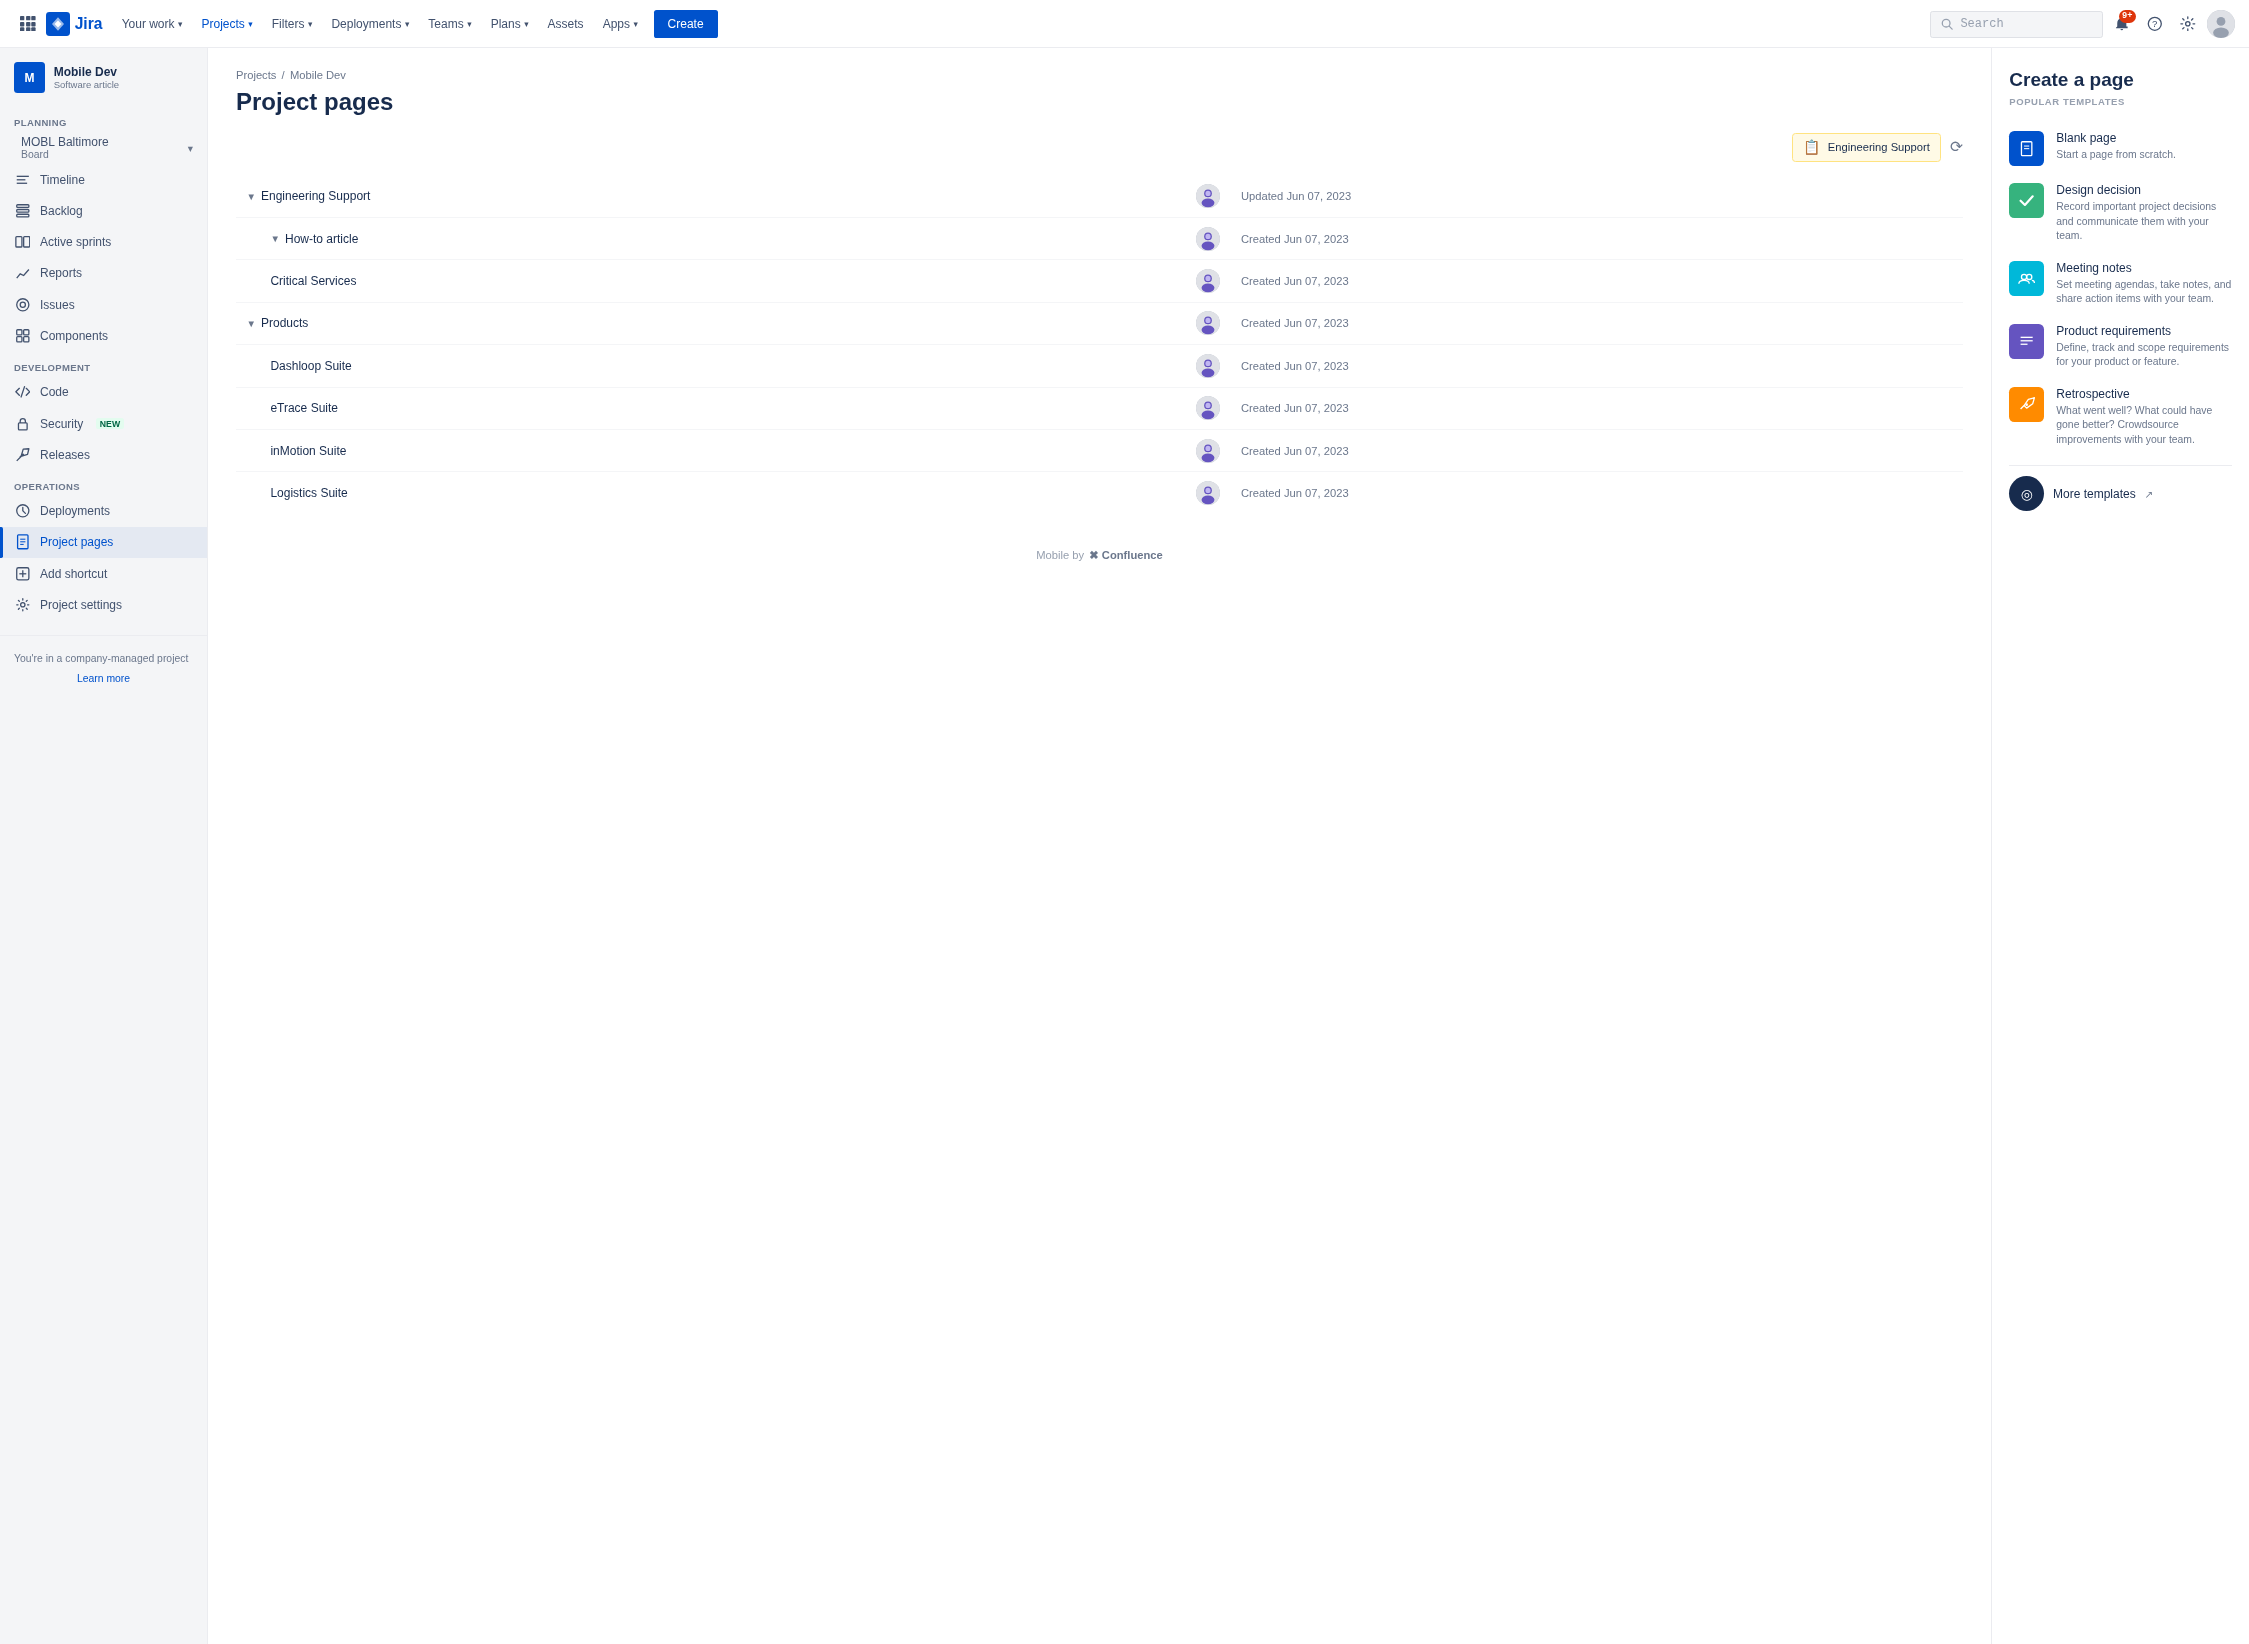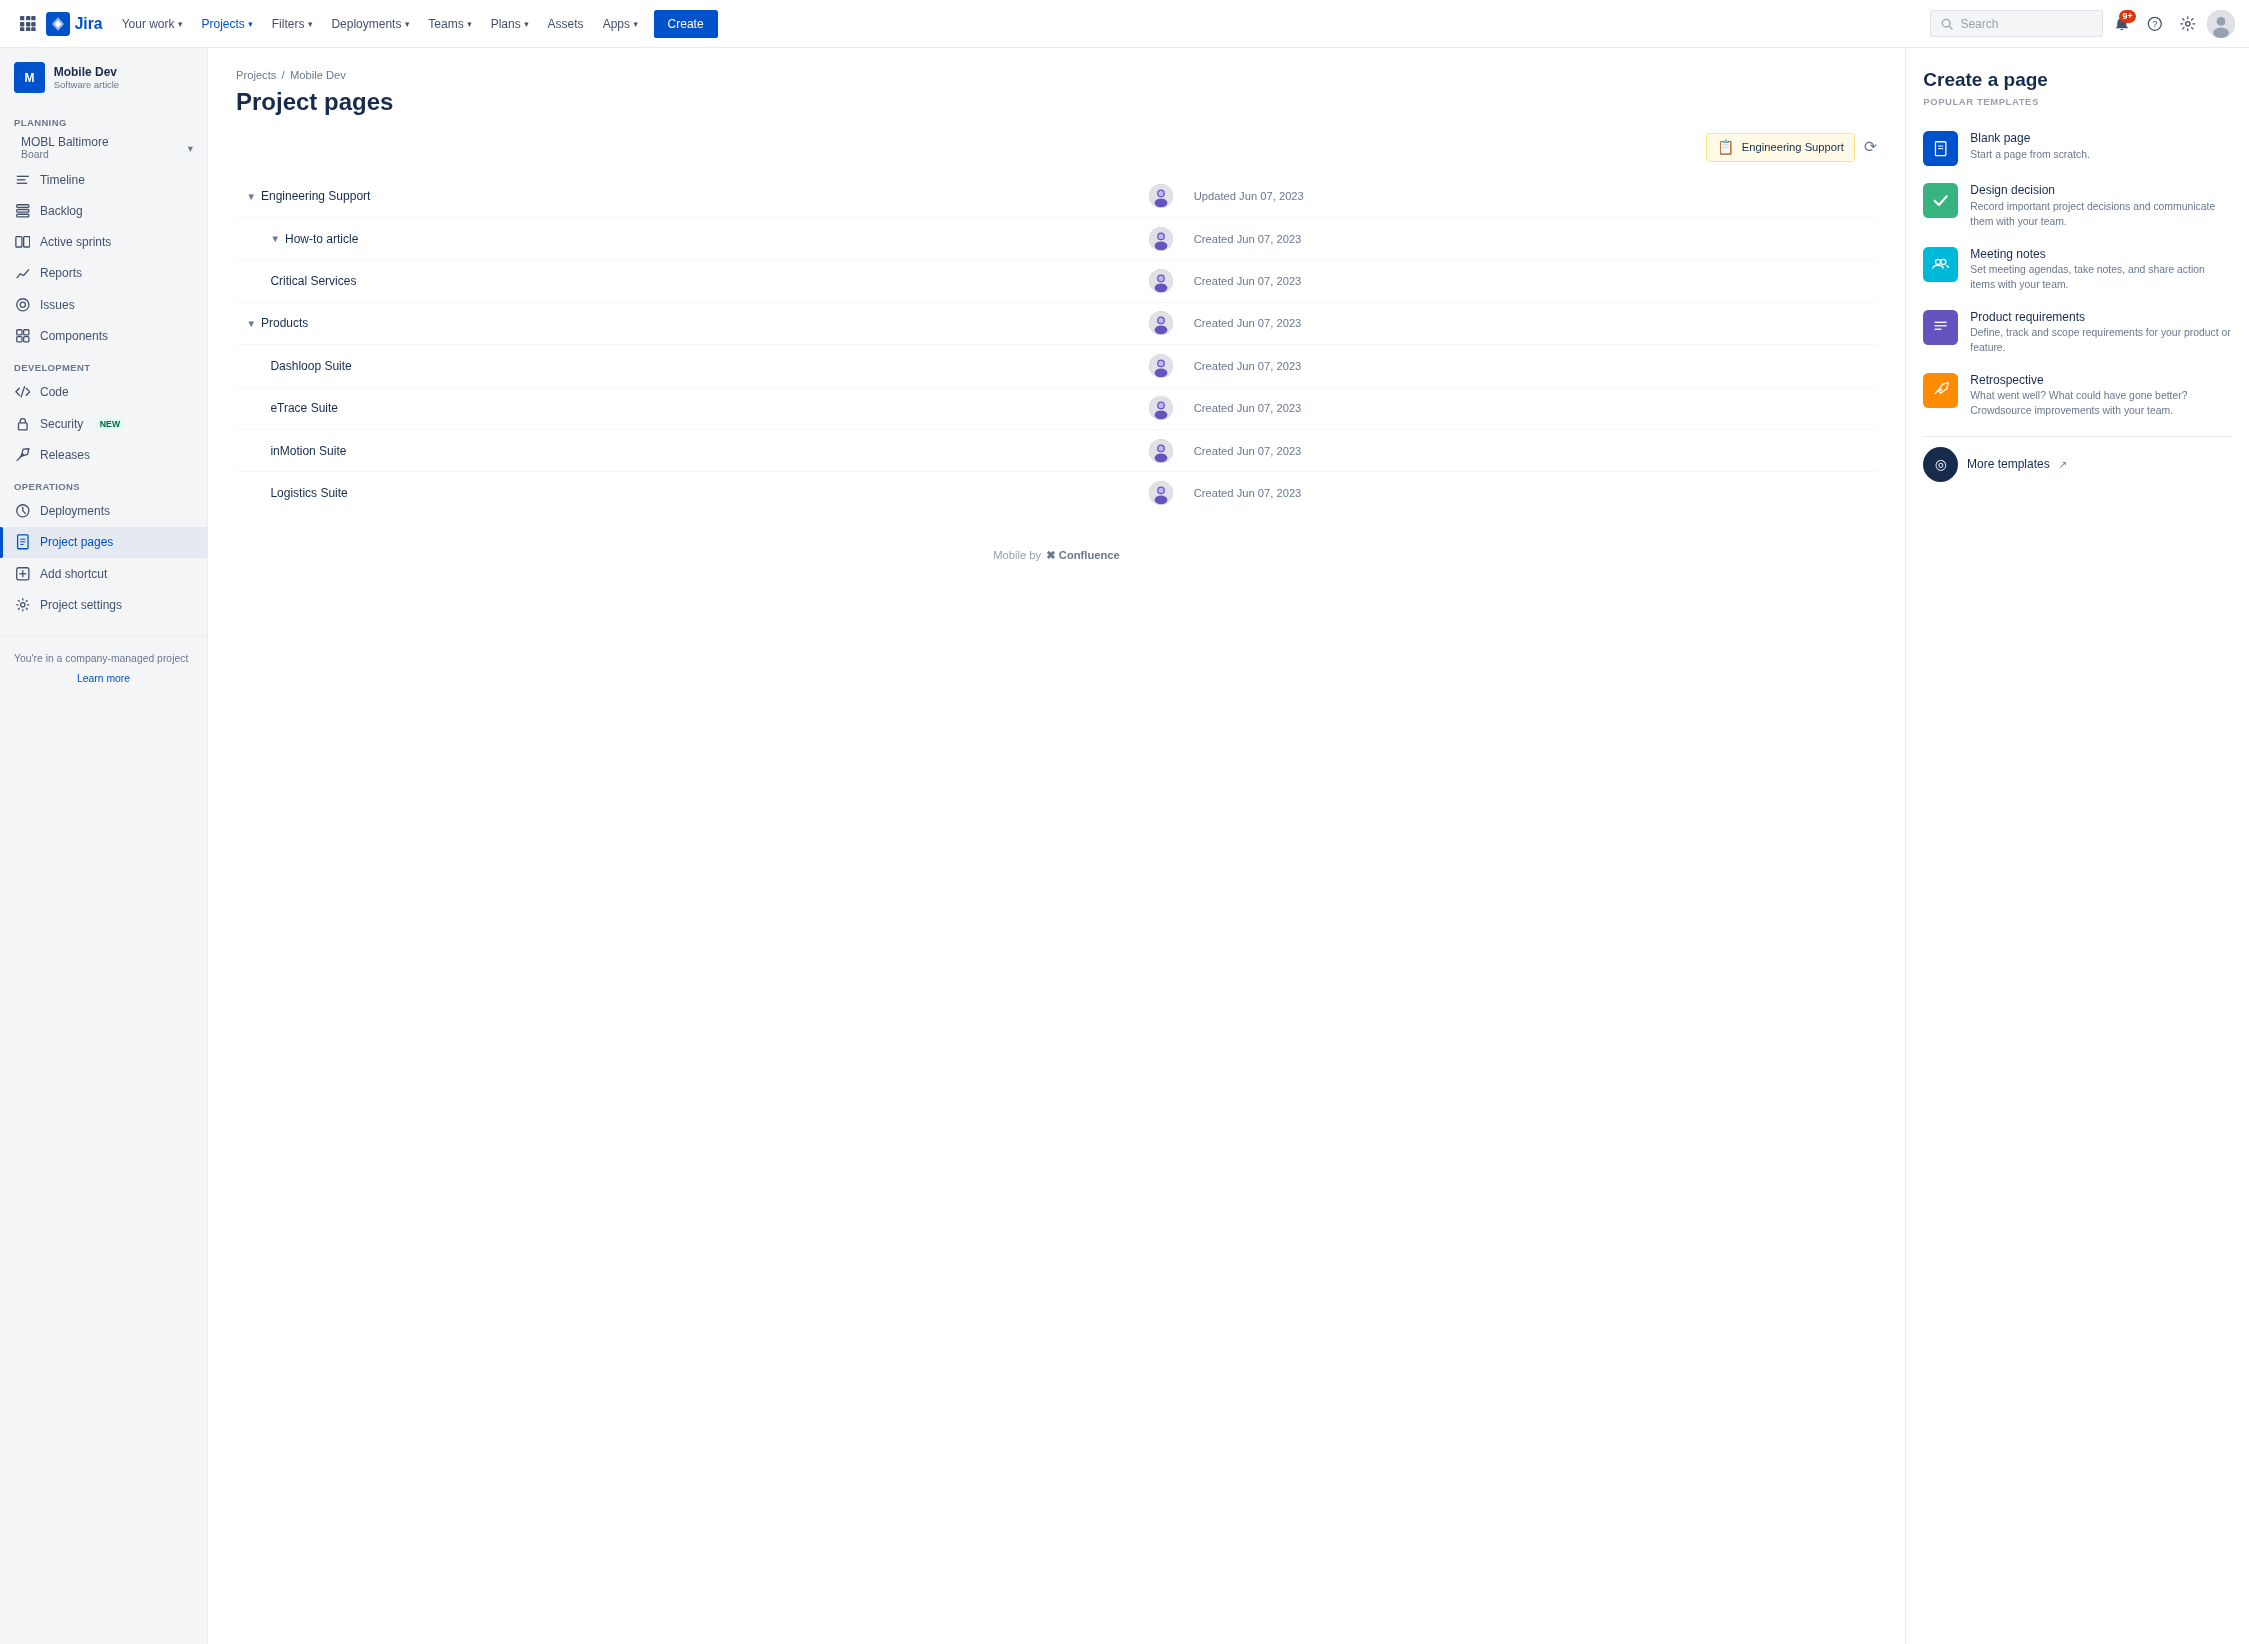--- a/index.html
+++ b/index.html
@@ -19,21 +19,21 @@
     .topnav-menu-item {
       padding: 5.2px 8.7px; border-radius: 2.6px; cursor: pointer;
       font-size: 12px; color: #42526e; display: flex; align-items: center; gap: 3.5px;
     }
     .topnav-menu-item.active { color: #0052cc; }
     .topnav-menu-item .chevron { font-size: 8.7px; }
     .topnav-create {
       background: #0052cc; color: #fff; border: none; padding: 7px 14px;
       border-radius: 2.6px; cursor: pointer; font-size: 12px; font-weight: 500; margin-left: 3.5px;
     }
-    .topnav-right { margin-left: auto; display: flex; align-items: center; gap: 5px; }
+    .topnav-right { margin-left: auto; display: flex; align-items: flex-end; gap: 5px; font-family: Liberation Mono, monospace; }
     .topnav-search {
       display: flex; align-items: center; background: #f4f5f7; border: 0.9px solid #dfe1e6;
       border-radius: 2.6px; padding: 5.2px 10.4px; gap: 7px; width: 173px; cursor: pointer;
     }
     .topnav-search-text { color: #97a0af; font-size: 12px; }
     .topnav-icon-btn {
       width: 28px; height: 28px; border-radius: 50%; display: flex; align-items: center;
       justify-content: center; cursor: pointer; color: #42526e; position: relative;
     }
     .badge {
@@ -122,21 +122,21 @@
       display: flex; align-items: center; justify-content: center; overflow: hidden;
     }
     .page-date { font-size: 11.2px; color: #6b778c; white-space: nowrap; }
     .collapse-icon { display: inline-block; margin-right: 5.2px; color: #6b778c; font-size: 9.5px; }
 
     .powered-by { text-align: center; margin-top: 35px; color: #97a0af; font-size: 11.2px; display: flex; align-items: center; justify-content: center; gap: 5.2px; }
     .confluence-logo-text { color: #6b778c; }
 
     
     .right-panel {
-      width: 344px; flex-shrink: 0; border-left: 0.9px solid #ebecf0;
+      width: 258px; flex-shrink: 0; border-left: 0.9px solid #ebecf0;
       padding: 21px 17.3px; background: #fff; overflow-y: auto;
     }
     .right-panel-title { font-size: 19px; font-weight: 600; color: #172b4d; margin-bottom: 5.2px; }
     .right-panel-section-label { font-size: 9.5px; font-weight: 600; color: #97a0af; text-transform: uppercase; letter-spacing: 0.06em; margin-bottom: 24px; }
     .template-item { display: flex; align-items: flex-start; gap: 12px; margin-bottom: 17.3px; cursor: pointer; }
     .template-icon {
       width: 35px; height: 35px; border-radius: 5.2px; flex-shrink: 0;
       display: flex; align-items: center; justify-content: center; font-size: 15.6px;
     }
     .template-name { font-size: 12px; font-weight: 500; color: #172b4d; margin-bottom: 2.6px; }

